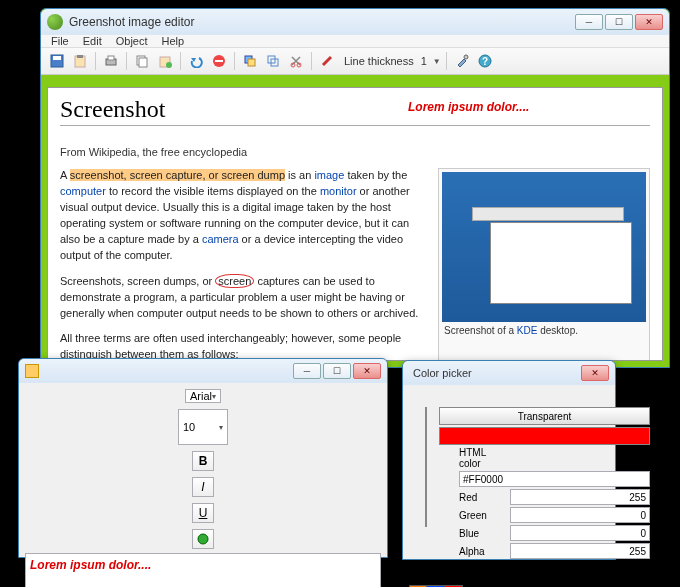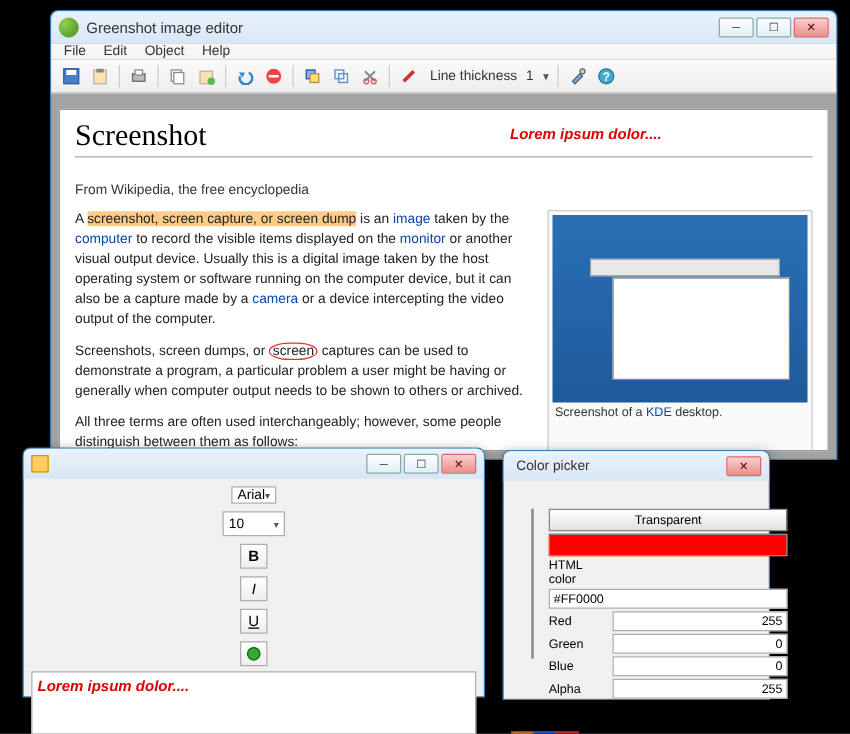--- a/index.html
+++ b/index.html
@@ -13,21 +13,21 @@
   overflow: hidden;
 }
 
 
 .main-window {
   position: absolute;
   left: 40px;
   top: 8px;
   width: 630px;
   height: 360px;
-  background: #a3a3a3;
+  background: #84cc16;
   border: 1px solid #3c7fb1;
   border-radius: 6px 6px 0 0;
   box-shadow: 0 2px 8px rgba(0,0,0,0.3);
 }
 .titlebar {
   height: 26px;
   background: linear-gradient(#ebf3fb, #d8e6f5);
   border-radius: 6px 6px 0 0;
   display: flex;
   align-items: center;
@@ -153,21 +153,21 @@
 }
 .dlg-icon { width:14px; height:14px; background:#fc6; border:1px solid #c90; margin-right:6px; }
 .dlg-winbtns { margin-left:auto; display:flex; gap:2px; }
 .dlg-body { padding:6px; }
 .font-row { display:flex; gap:6px; align-items:center; margin-bottom:4px;flex-direction:column; }
 .font-combo {
   flex:1; height:20px; border:1px solid #abadb3; background:#fff;
   display:flex; align-items:center; padding:0 4px; font-size:11px;
 }
 .size-combo {
-  width:50px; height:20px; border:1px solid #abadb3; background:#fff;
+  width:50px; height:36px; border:1px solid #abadb3; background:#fff;
   display:flex; align-items:center; padding:0 4px; font-size:11px;
 }
 .fbtn {
   width:22px; height:20px; border:1px solid #abadb3; background:linear-gradient(#fff,#eee);
   display:flex; align-items:center; justify-content:center; font-size:12px;
 }
 .textarea {
   width:100%; height:110px; border:1px solid #abadb3; background:#fff;
   padding:4px; color:#d00; font-style:italic; font-weight:bold; font-size:12px;
 }
@@ -199,21 +199,21 @@
   content:"";
   position:absolute; top:0; left:0; right:0; height:12px;
   background:#000;
 }
 .color-ctrls { flex:1; display:flex; flex-direction:column; gap:2px; }
 .cp-btn {
   height:18px; border:1px solid #888; background:linear-gradient(#fff,#e0e0e0);
   display:flex; align-items:center; justify-content:center; font-size:10px;
 }
 .swatch { height:18px; border:1px solid #888; }
-.cp-row { display:flex; align-items:center; gap:3px; }
+.cp-row { display:flex; align-items:center; gap:3px;margin-left:20px; }
 .cp-row label { width:48px; font-size:10px; }
 .cp-row input {
   flex:1; height:16px; border:1px solid #abadb3; font-size:10px;
   padding:0 3px; text-align:right; background:#fff;
 }
 .cp-row.html input { text-align:left; }
 .recent-row { padding:2px 6px; }
 .recent-label { font-size:10px; color:#333; }
 .recent-swatches { display:flex; gap:0; margin-top:2px; }
 .rsw { width:18px; height:14px; border:1px solid #555; }

